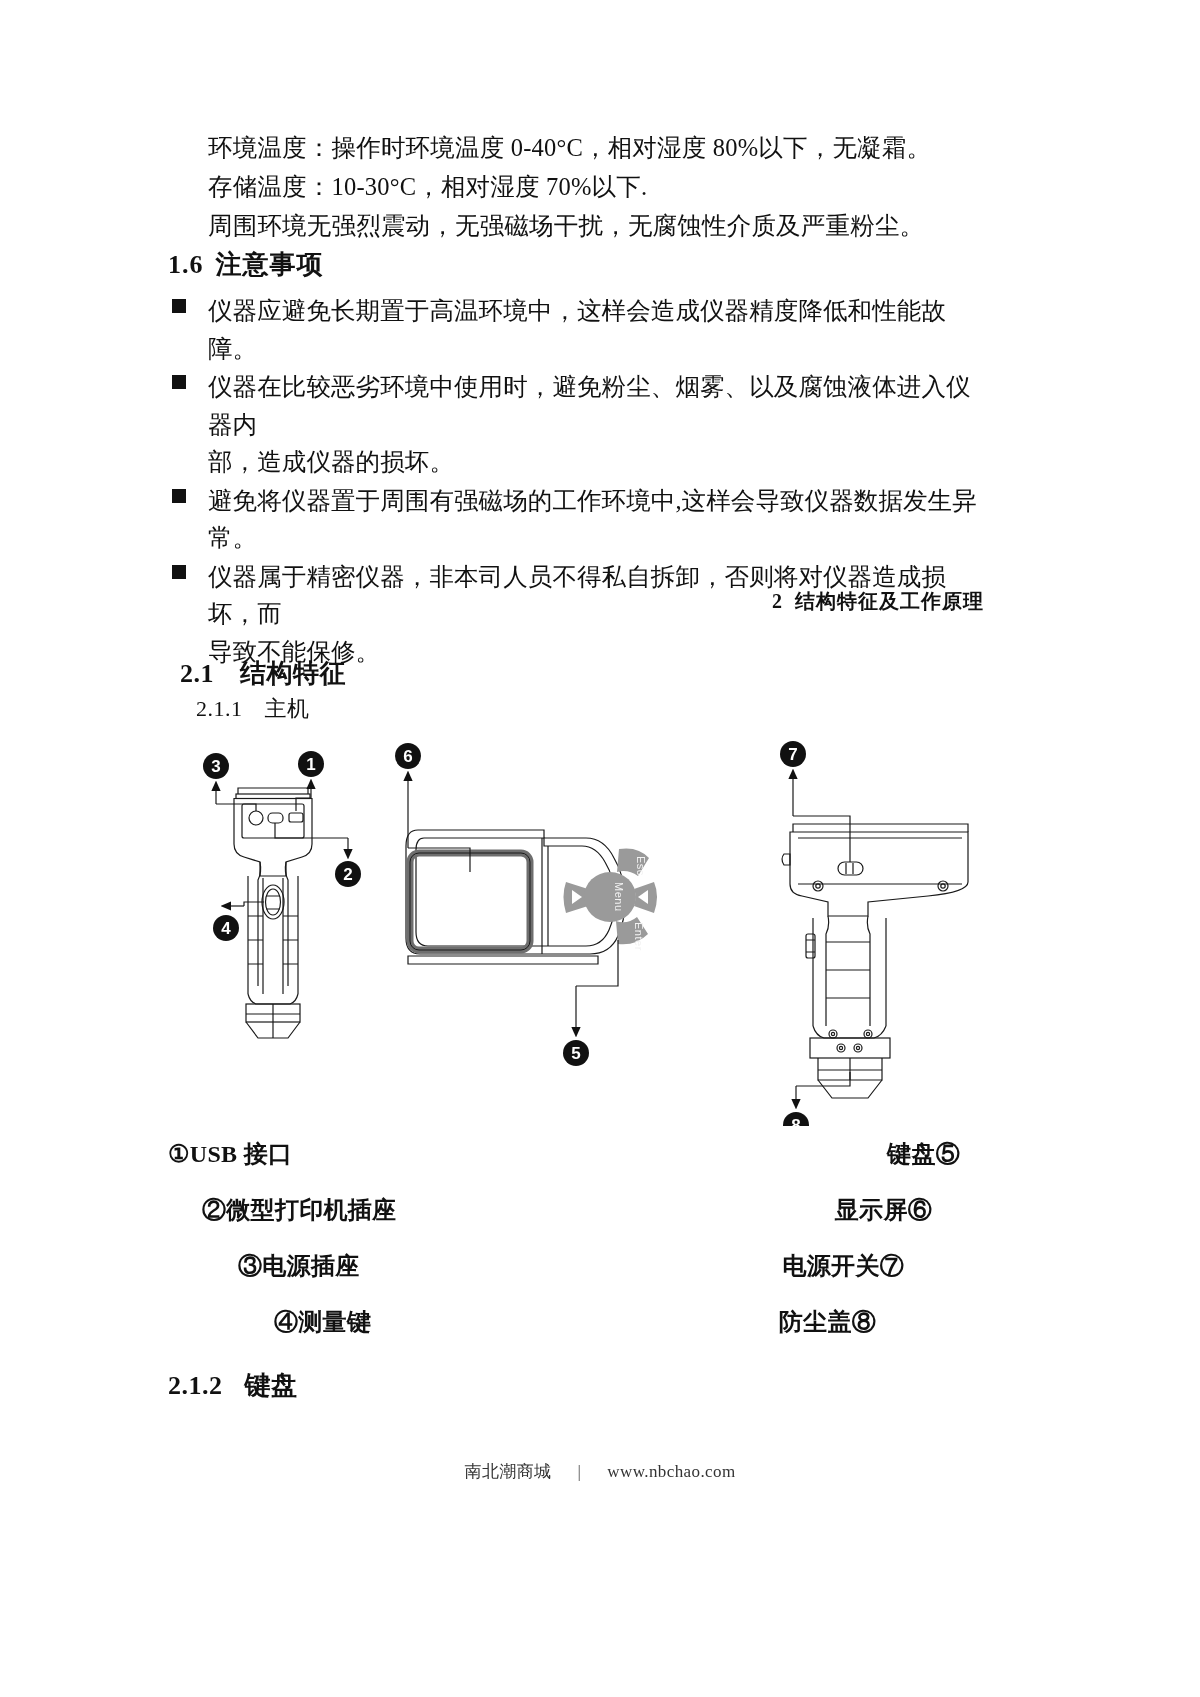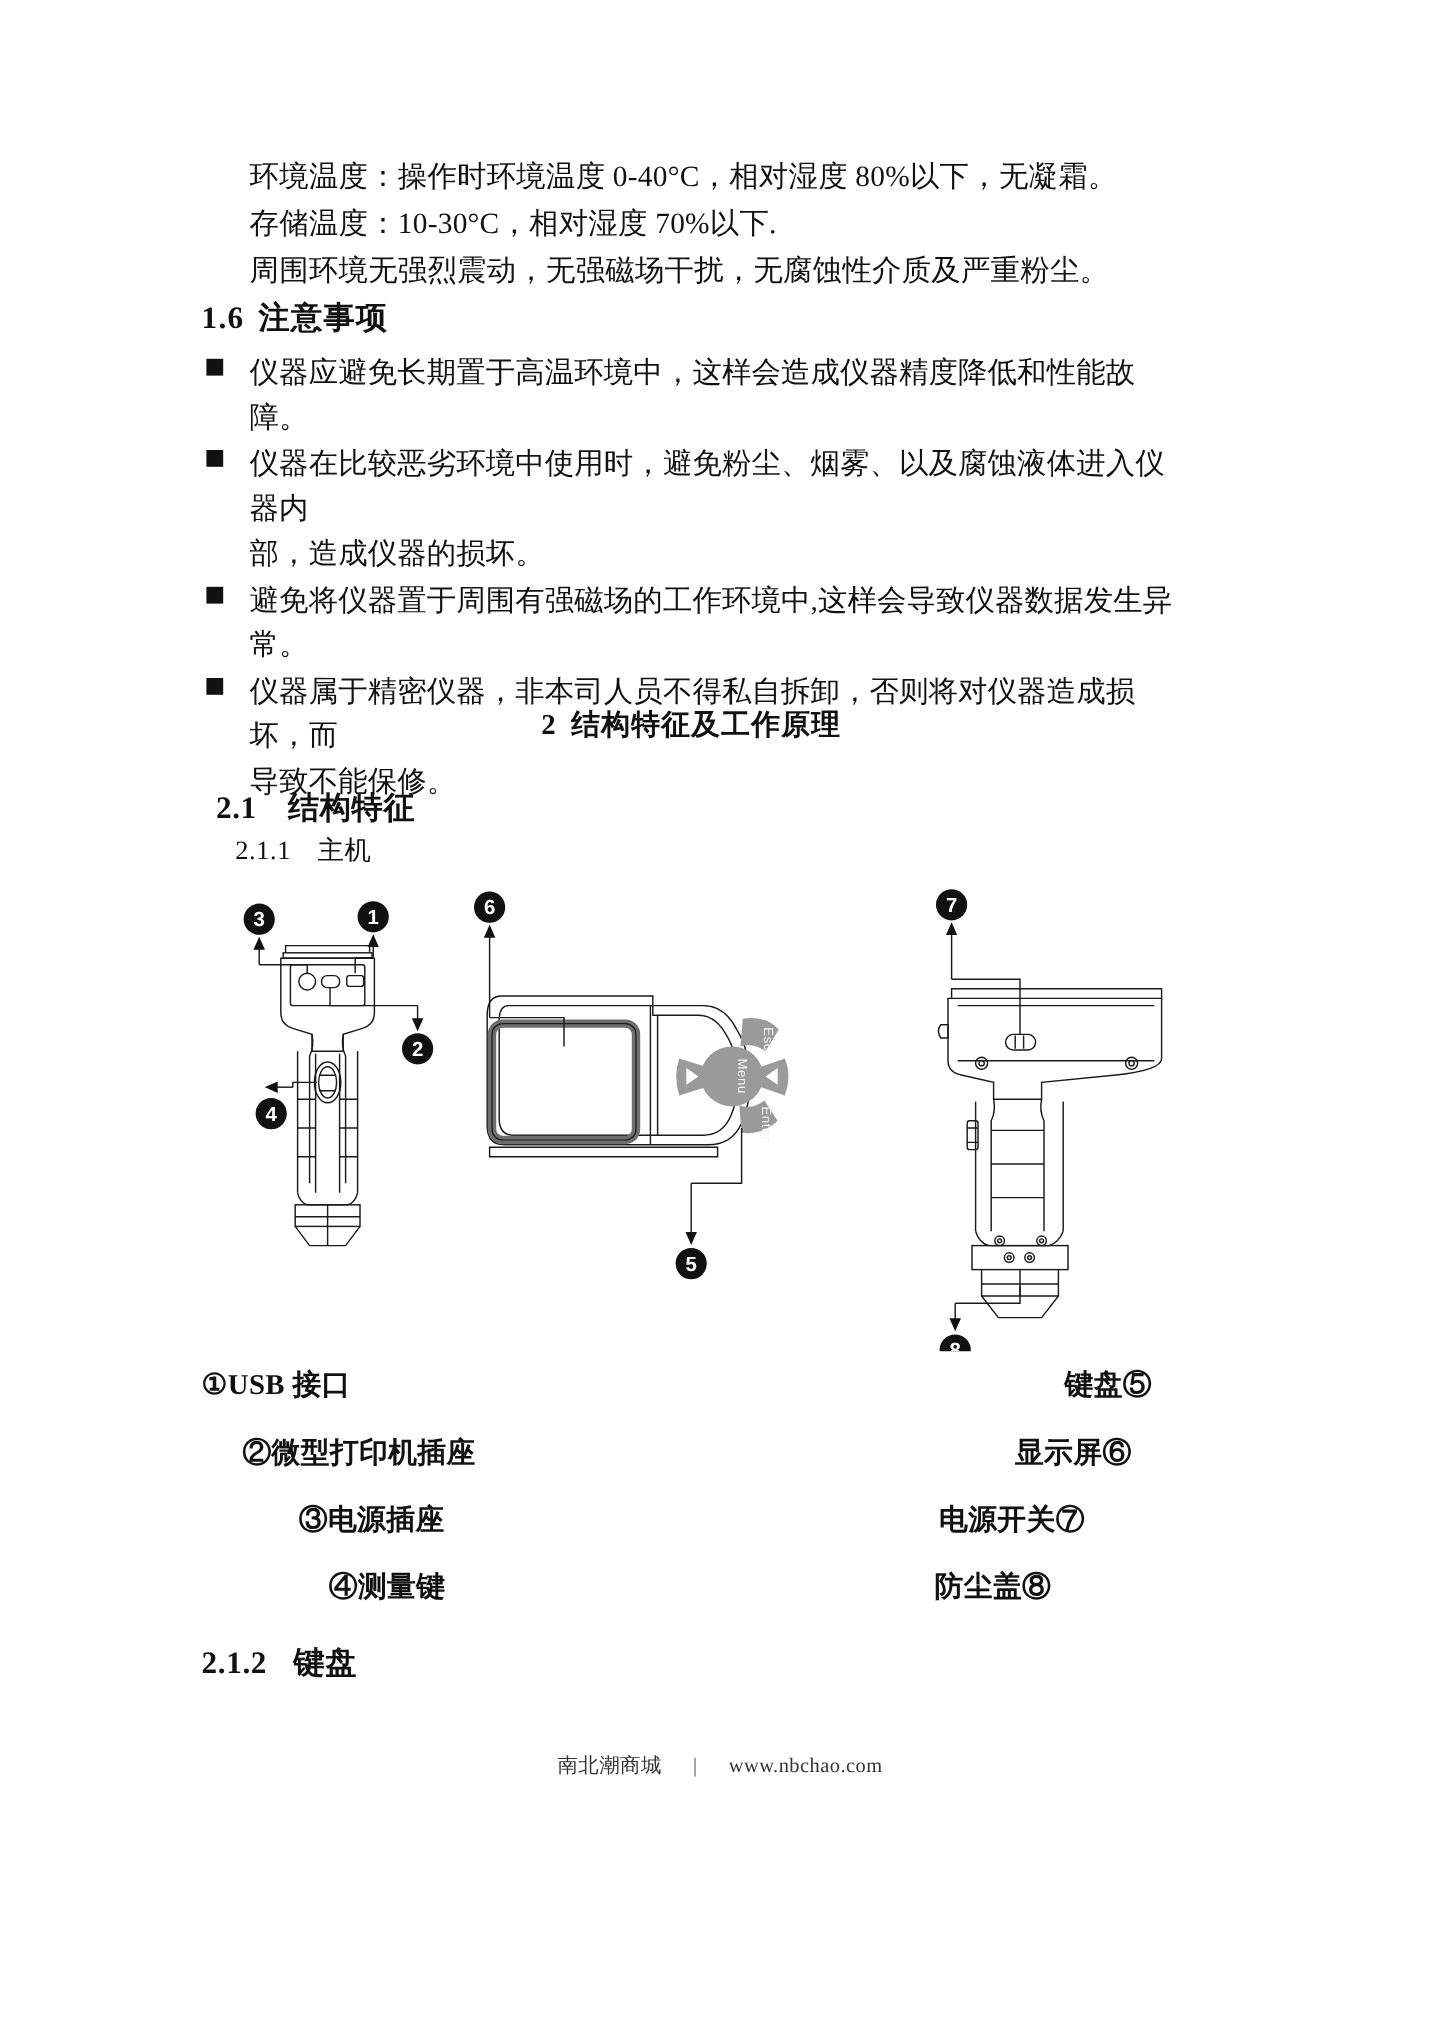--- a/index.html
+++ b/index.html
@@ -54,22 +54,22 @@
     font-family: "Liberation Serif", "DejaVu Serif", serif;
   }
   .h2-section .num { font-family: "Liberation Serif", serif; }
   .h2-section .txt { margin-left: 12px; }
 
   .h1-chapter {
     position: absolute;
     left: 0;
     top: 588px;
     width: 816px;
-    text-align: center;
-    font-size: 24px;
+    text-align: right;
+    font-size: 20px;
     font-weight: bold;
     letter-spacing: 1px;
   }
   .h1-chapter .num { margin-right: 12px; }
 
   .h2-sub {
     position: absolute;
     left: 12px;
     top: 644px;
     font-size: 26px;
@@ -154,24 +154,24 @@
     position: absolute;
     top: 0;
   }
   .legend-right {
     position: absolute;
     top: 0;
     right: 0;
   }
   .r0 .legend-left { left: 0px; }
   .r1 .legend-left { left: 34px; }
-  .r2 .legend-left { left: 70px; margin-left: 11px; }
+  .r2 .legend-left { left: 70px; }
   .r3 .legend-left { left: 106px; }
   .r0 .legend-right { right: 24px; }
-  .r1 .legend-right { right: 41px; margin-left: 10px; }
+  .r1 .legend-right { right: 52px; margin-left: 10px; }
   .r2 .legend-right { right: 80px; }
   .r3 .legend-right { right: 108px; }
 
   
   .footer {
     position: absolute;
     left: 0;
     top: 1460px;
     width: 1200px;
     text-align: center;

